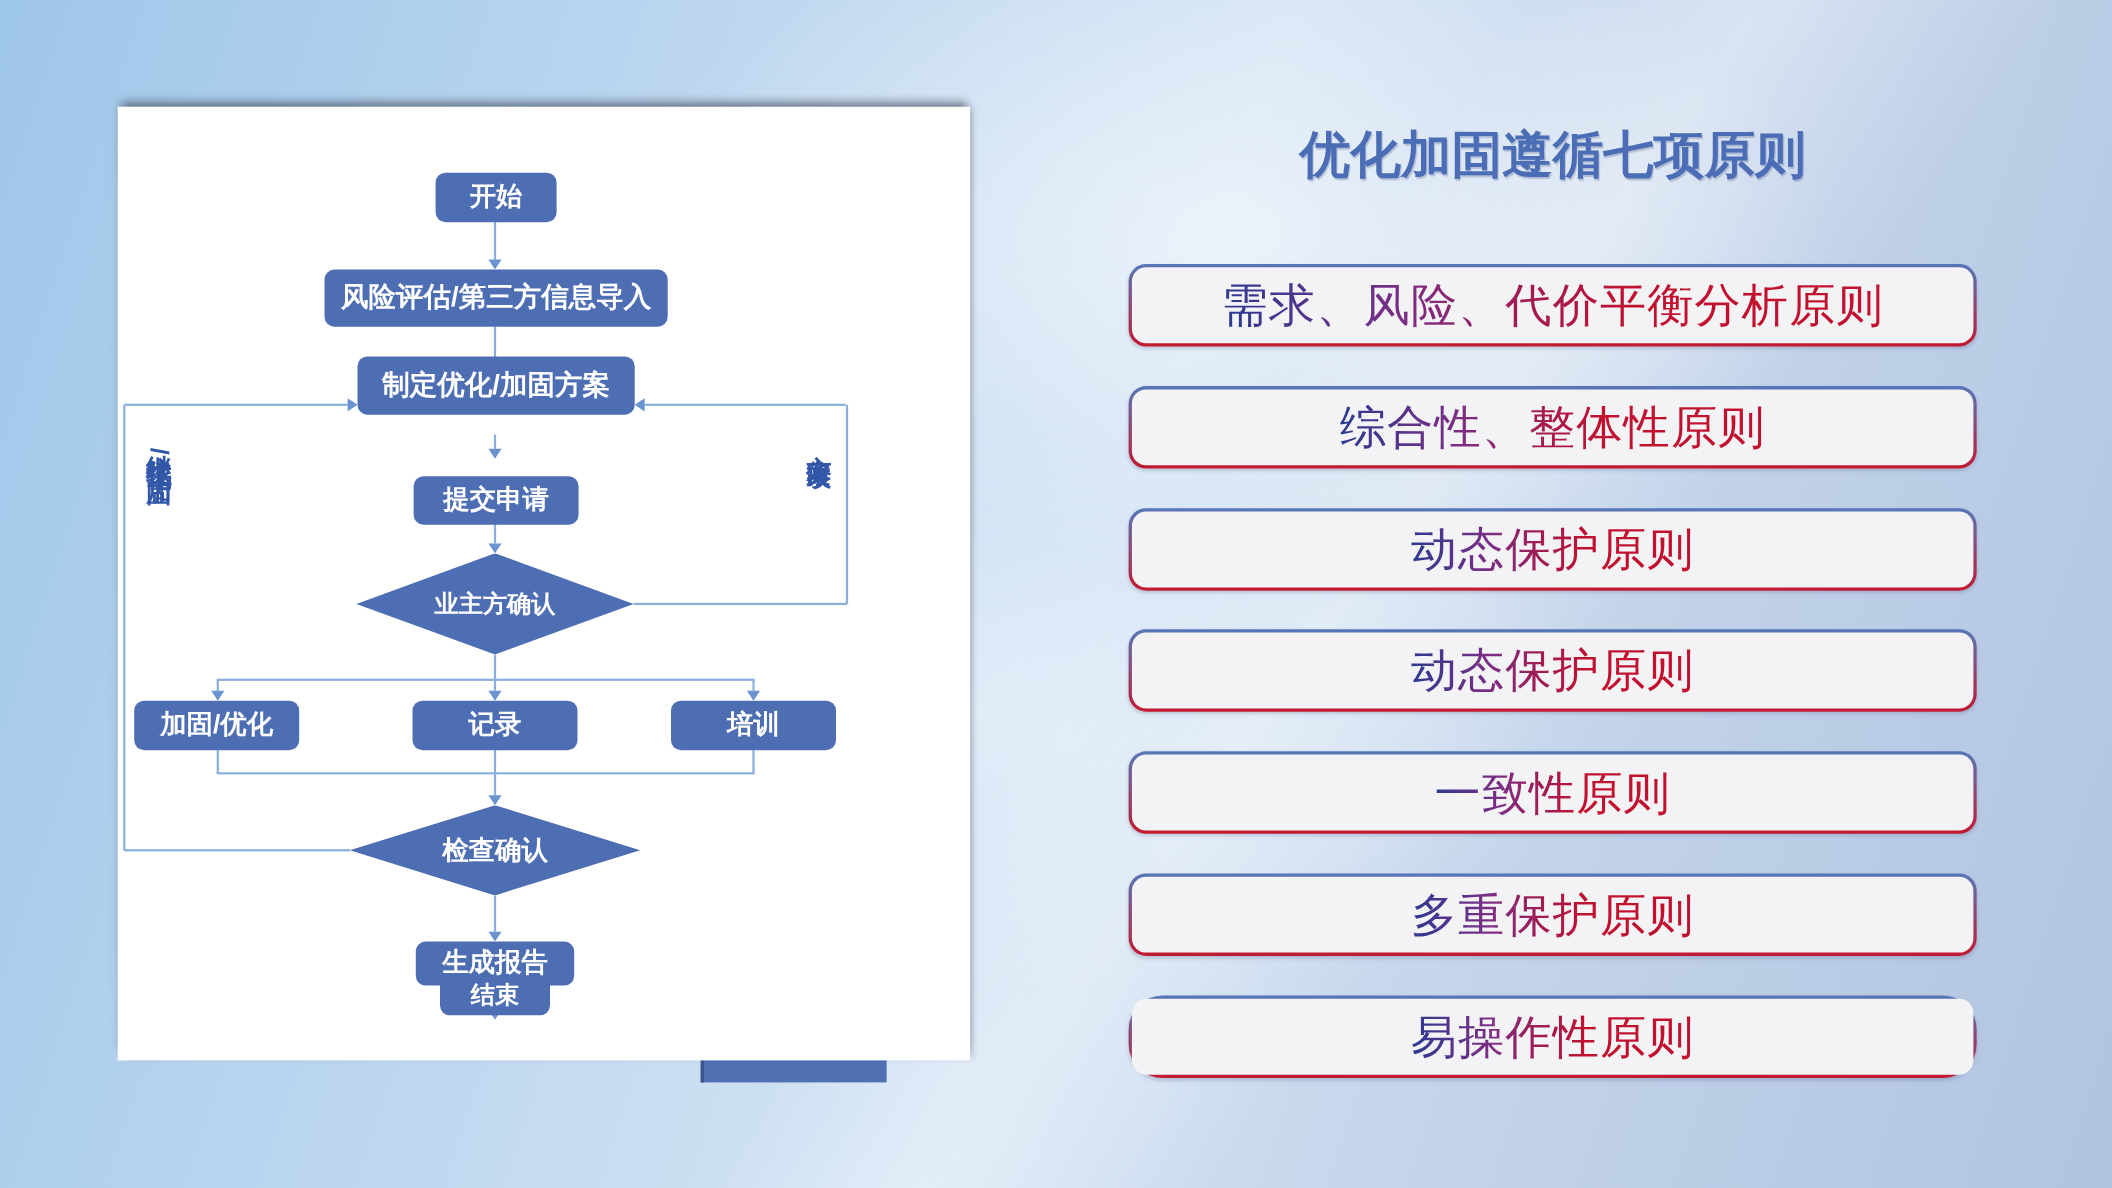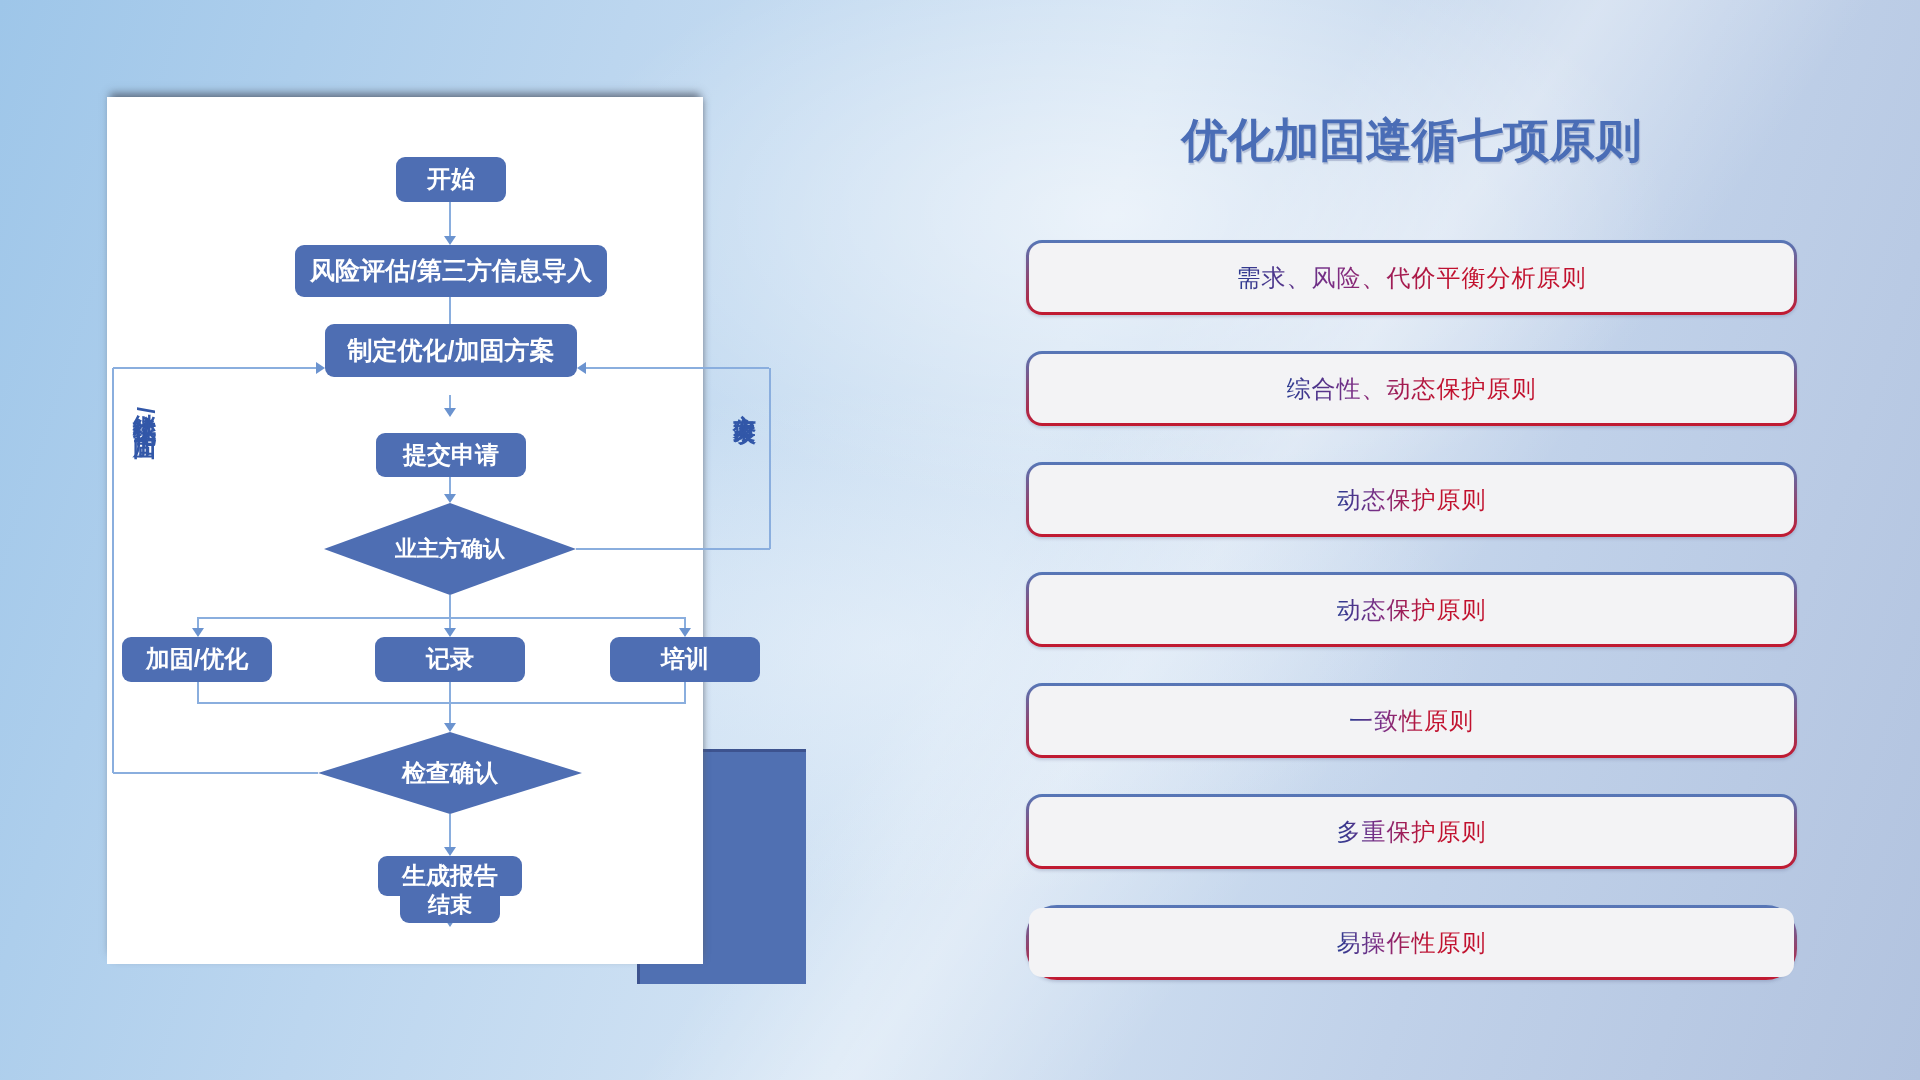--- a/index.html
+++ b/index.html
@@ -31,21 +31,21 @@
       linear-gradient(108deg,#9ec6e9 0%,#bcd6ef 28%,#d4e4f4 52%,#c0d1e9 76%,#b2c3df 100%);
   }
   
   .accent-rect{
     position:absolute;left:637px;top:749px;width:169px;height:235px;
     background:var(--accent-rect);
     border-left:3px solid #3d538f;border-top:3px solid #3d538f;
   }
   
   .card{
-    position:absolute;left:107px;top:97px;width:596px;height:867px;
+    position:absolute;left:107px;top:97px;width:775px;height:867px;
     background:#ffffff;
     box-shadow:0 -7px 8px -3px rgba(70,76,92,.68), 4px 0 6px -3px rgba(100,106,122,.45);
   }
   .node{
     position:absolute;display:flex;align-items:center;justify-content:center;
     background:var(--node-fill);color:#fff;font-weight:bold;
     border-radius:9px;text-align:center;line-height:1.1;
   }
   .diamond{
     position:absolute;display:flex;align-items:center;justify-content:center;
@@ -72,21 +72,21 @@
     position:absolute;left:1026px;width:771px;height:75px;
     border-radius:16px;padding:3px;
     background:linear-gradient(180deg,var(--pill-border-top),var(--pill-border-bottom));
     box-shadow:0 2px 3px rgba(90,100,140,.25);
   }
   .pill-inner{
     width:100%;height:100%;border-radius:13px;background:var(--pill-bg);
     display:flex;align-items:center;justify-content:center;
   }
   .pill-text{
-    font-size:24px;letter-spacing:1px;color:var(--grad-end);
+    font-size:42px;letter-spacing:1px;color:var(--grad-end);
     background:linear-gradient(90deg,var(--grad-start) 0%,var(--grad-mid) 28%,#a01c54 45%,var(--grad-end) 62%,var(--grad-end) 100%);
     -webkit-background-clip:text;background-clip:text;
   }
   @supports ((-webkit-background-clip:text) or (background-clip:text)){
     .pill-text{color:transparent;}
   }
   .fs25{font-size:25px;} .fs24{font-size:24px;} .fs22{font-size:22px;}
 </style>
 </head>
 <body>
@@ -191,21 +191,21 @@
 
   <h1 class="panel-title">优化加固遵循七项原则</h1>
 
   <div class="pill" style="top:240px;">
     <div class="pill-inner">
       <span class="pill-text">需求、风险、代价平衡分析原则</span>
     </div>
   </div>
   <div class="pill" style="top:351px;">
     <div class="pill-inner">
-      <span class="pill-text">综合性、动态保护原则</span>
+      <span class="pill-text">综合性、整体性原则</span>
     </div>
   </div>
   <div class="pill" style="top:462px;">
     <div class="pill-inner">
       <span class="pill-text">动态保护原则</span>
     </div>
   </div>
   <div class="pill" style="top:572px;">
     <div class="pill-inner">
       <span class="pill-text">动态保护原则</span>

